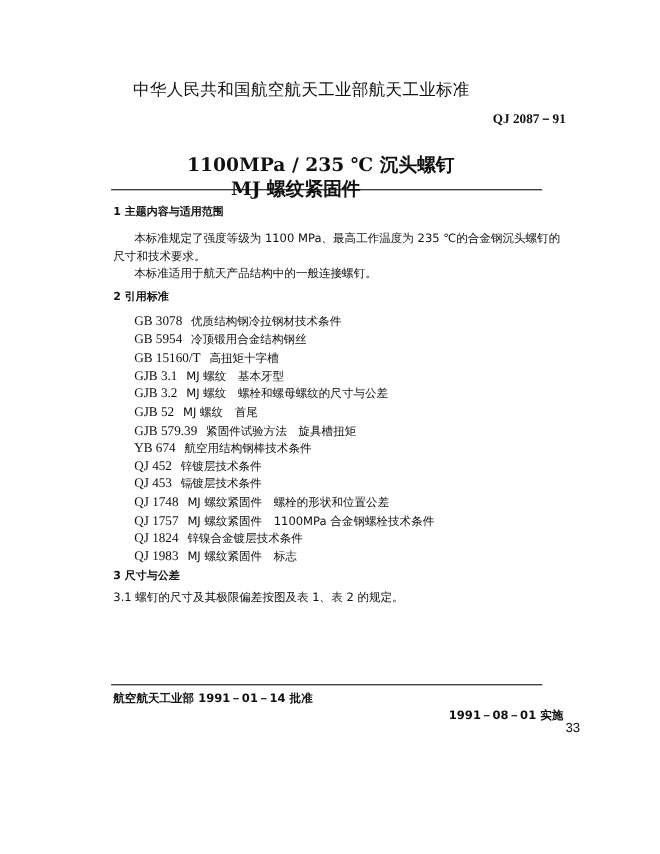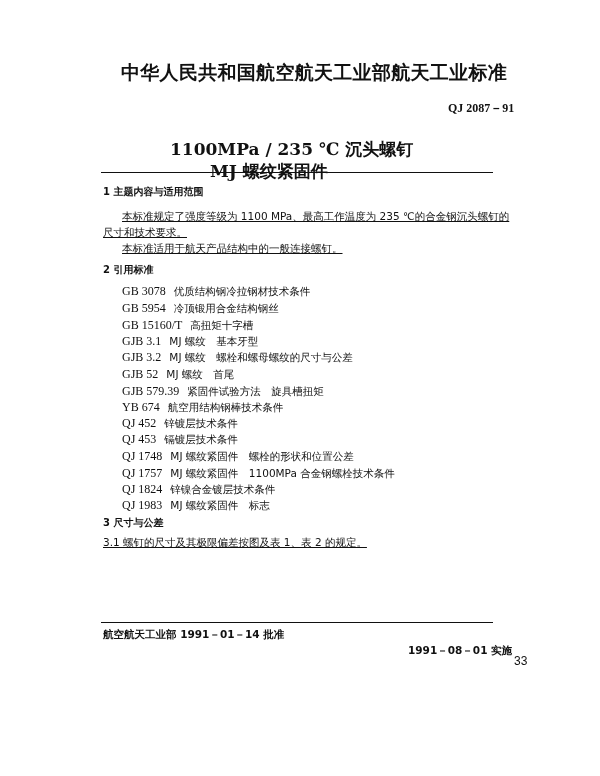--- a/index.html
+++ b/index.html
@@ -1,27 +1,27 @@
 <!DOCTYPE html>
 <html><head>
 <meta charset="utf-8">
 <style>
   html, body { margin:0; padding:0; }
   body { width:600px; height:776px; background:#ffffff; position:relative; overflow:hidden;
          font-family:"DejaVu Serif","Liberation Serif",serif; color:#111; }
   .abs { position:absolute; white-space:nowrap; }
-  .issuer { left:121px; top:60px; font-family:"DejaVu Sans","Liberation Sans",sans-serif; font-weight:bold; font-size:19px; letter-spacing:0.3px; }
+  .issuer { left:121px; top:72px; font-family:"DejaVu Sans","Liberation Sans",sans-serif; font-weight:normal; font-size:15px; letter-spacing:0.3px; }
   .stdno { left:420px; top:100px; font-family:"Liberation Serif",serif; font-weight:bold; font-size:12px;margin-left:28px; }
   .title1 { left:210px; top:118px; font-size:17px; font-weight:bold;margin-top:42px; }
   .title2 { left:170px; top:138px; font-size:17px; font-weight:bold; }
   .rule { position:absolute; left:101px; width:392px; height:0; border-top:1.6px solid #111; }
   .rule.top { top:172px; }
   .rule.bottom { top:622px; }
   .sec { font-family:"DejaVu Sans","Liberation Sans",sans-serif; font-weight:bold; font-size:10px; left:103px; }
-  .para { font-size:10.5px; left:103px; font-family:"DejaVu Sans","Liberation Sans",sans-serif;text-decoration:underline; }
+  .para { font-size:10.5px; left:103px; font-family:"DejaVu Sans","Liberation Sans",sans-serif; }
   .para.indent { left:122px; }
   .ref { left:122px; font-size:10.5px; font-family:"DejaVu Sans","Liberation Sans",sans-serif; }
   .ref .code { font-family:"Liberation Serif",serif; font-size:12px; display:inline-block; margin-right:8px; }
   .footer-left { left:103px; top:628px; font-family:"DejaVu Sans","Liberation Sans",sans-serif; font-weight:bold; font-size:10.5px; }
   .footer-right { left:408px; top:628px; font-family:"DejaVu Sans","Liberation Sans",sans-serif; font-weight:bold; font-size:10.5px;margin-top:16px; }
   .pageno { left:479px; top:654px; font-family:Liberation Sans, sans-serif; font-size:12px;margin-left:35px; }
 </style>
 </head>
 <body>
 

